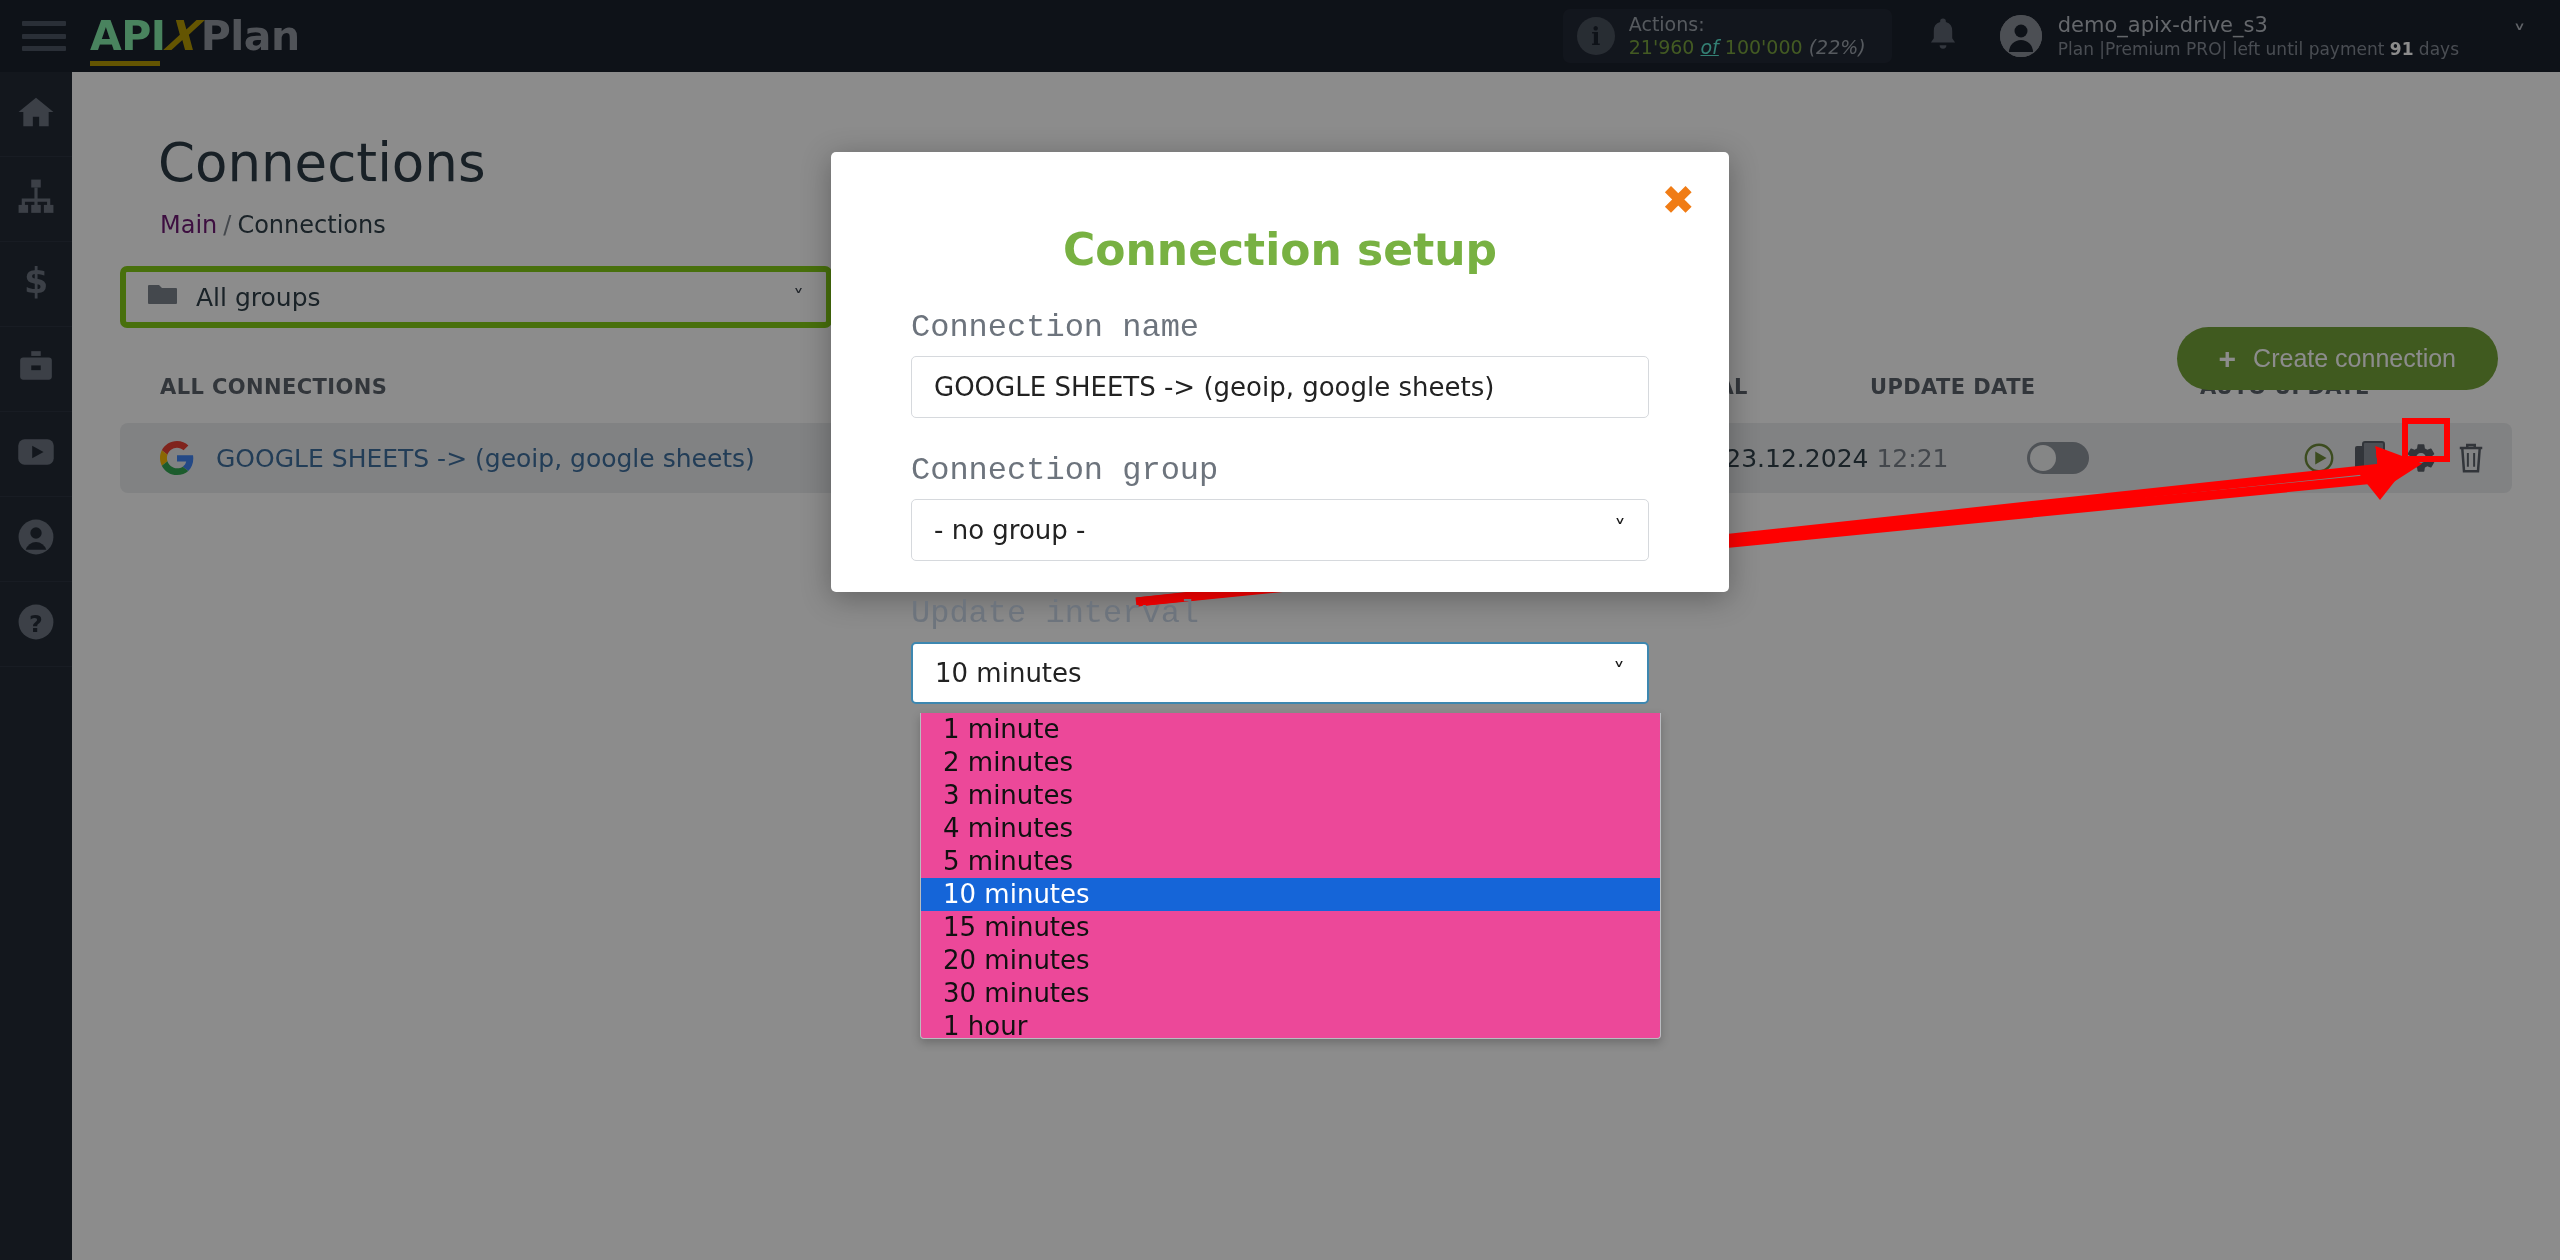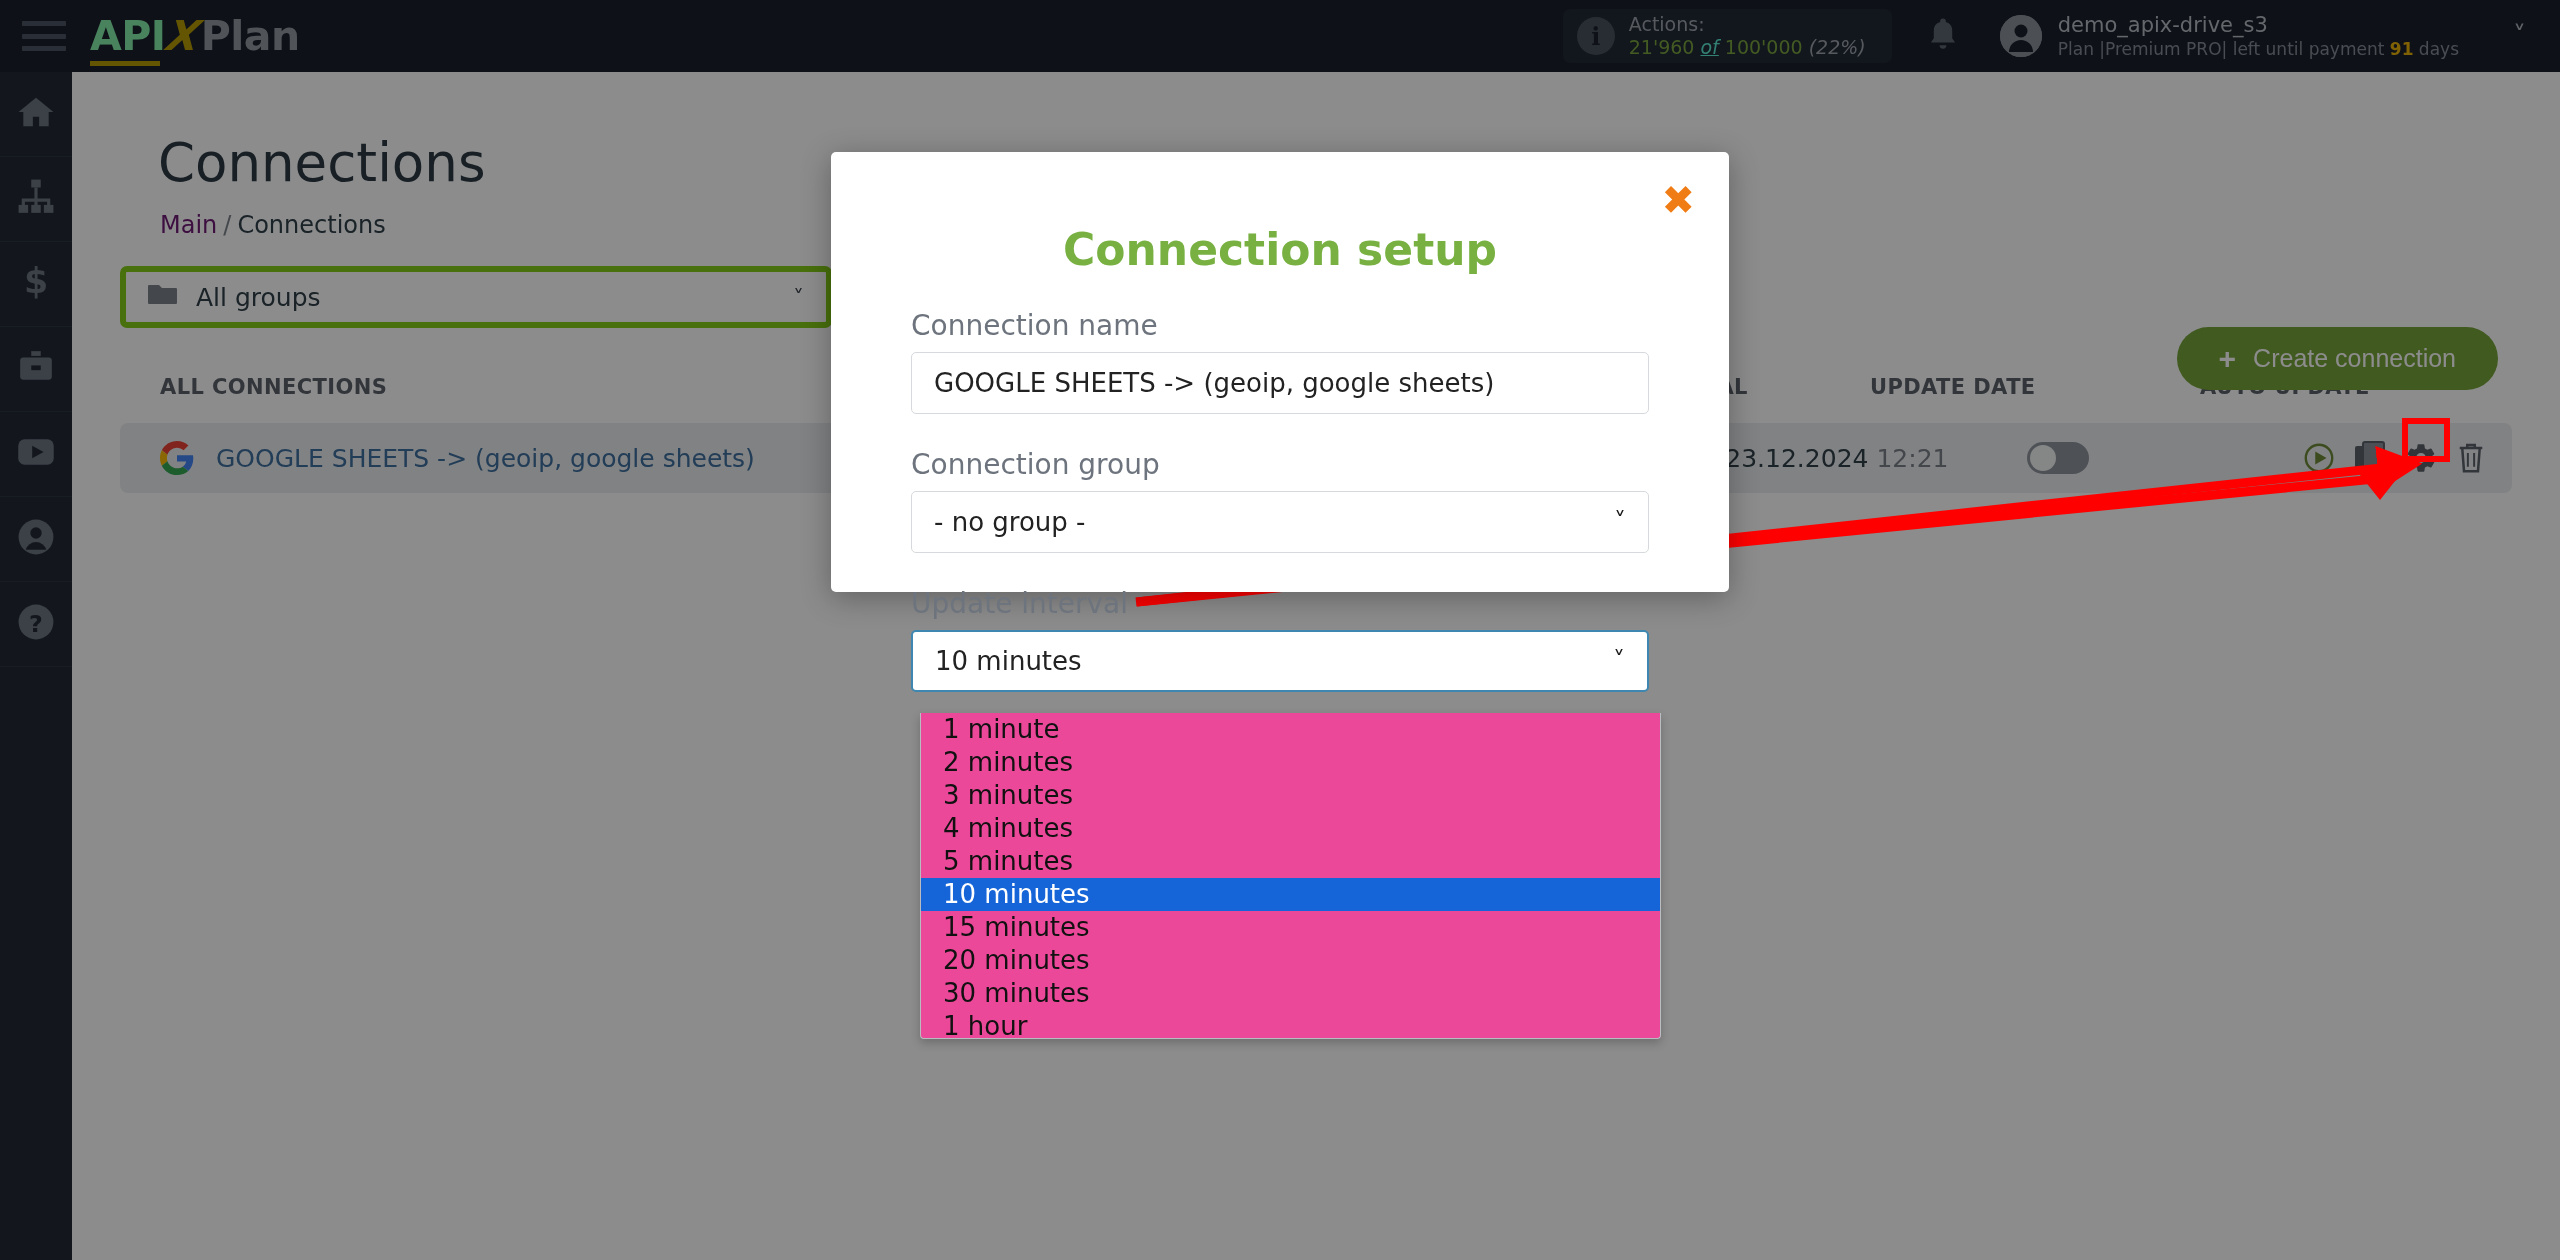--- a/index.html
+++ b/index.html
@@ -37,21 +37,21 @@
   .actions-label{ color:#9da4ad; font-size:19px;}
   .actions-val{ font-size:19px; color:#7aa53f;}
   .actions-val .of{ color:#5eead4; font-style:italic;text-decoration:underline;}
   .actions-val .pct{ color:#9da4ad; font-style:italic;}
   .bell{ margin-right:40px; color:#5d6572; }
   .avatar-circle{ width:42px;height:42px;border-radius:50%;background:#8b9099;
     display:flex;align-items:center;justify-content:center;margin-right:16px;}
   .user-text{ line-height:1.25;}
   .user-name{ color:#b7bcc4; font-size:21px;}
   .user-plan{ color:#868d97; font-size:17px;}
-  .user-plan b{ color:#eab308;}
+  .user-plan b{ color:#ffffff;}
   .chev-down{ margin:0 34px 0 54px; color:#b0b5bd; font-size:26px; }
   
   .rail{
     position:absolute; left:0; top:72px; width:72px; height:1188px;
     background:#242b36; z-index:20;
   }
   .rail-item{ height:84px; display:flex; align-items:center; justify-content:center;
     border-bottom:1px solid #2c3440; color:#6d7682; }
   
   .page{ position:absolute; left:72px; top:72px; width:2488px; height:1188px; background:#fff;}
@@ -104,21 +104,21 @@
   .modal{
      position:absolute; left:831px; top:152px; width:898px; height:440px;
      background:#fff; border-radius:5px; z-index:50;
      box-shadow:0 6px 30px rgba(0,0,0,.3);
   }
   .modal-close{ position:absolute; right:34px; top:28px; color:#f07c15; font-size:40px;
      font-weight:bold; line-height:1; cursor:pointer; font-family:"DejaVu Sans",sans-serif;}
   .modal-title{ text-align:center; color:#78b142; font-size:44px; font-weight:bold;
      margin:72px 0 0 0;}
   .field{ margin:0 80px; }
-  .field-label{ font-size:28px; color:#6d747d; margin-top:34px; margin-bottom:10px;}
+  .field-label{ font-size:32px; color:#6d747d; margin-top:34px; margin-bottom:10px;font-family:Liberation Mono, monospace;}
   .field-input{
      height:62px; border:1px solid #d6d9dd; border-radius:5px; background:#fff;
      display:flex; align-items:center; padding:0 22px; box-sizing:border-box;
      font-size:26px; color:#222; }
   .field-input.sel .chev{ margin-left:auto; font-size:24px; color:#1a1a1a;}
   .field-input.focused{ border:2px solid #3d87b0; }
   
   .dd-list{
      position:absolute; left:920px; top:713px; width:739px; height:325px;
      background:#ec4899; border:1px solid #b9bcc0; border-top:none; z-index:60;

